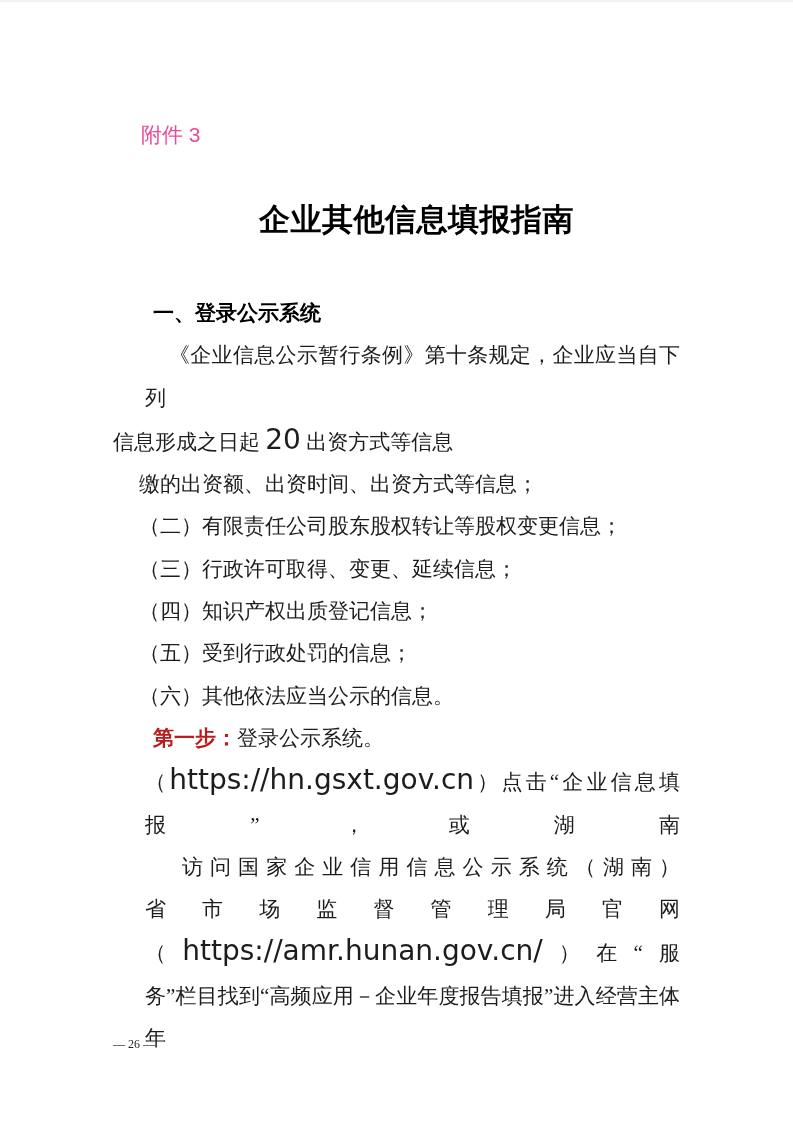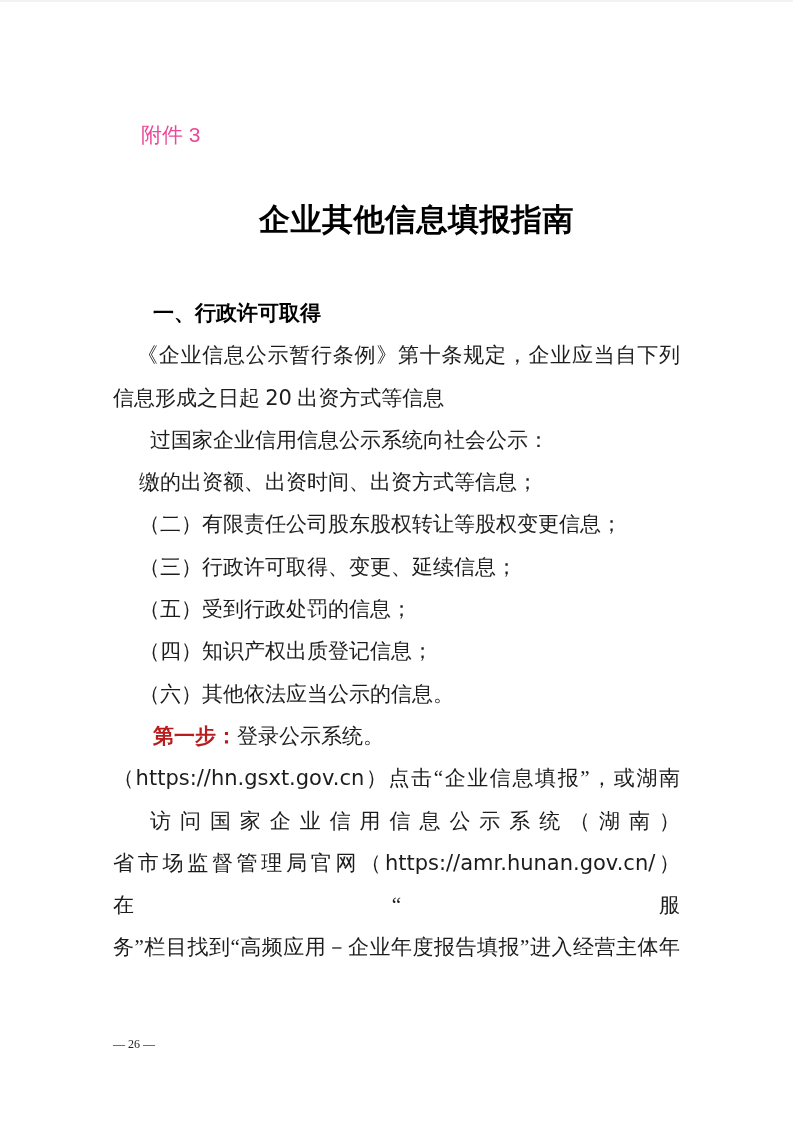--- a/index.html
+++ b/index.html
@@ -46,28 +46,28 @@
   .line {
     font-size: 21px;
     line-height: 42.3px;
     color: #1c1c1c;
   }
   .heading {
     font-family: "Liberation Sans", sans-serif;
     font-weight: bold;
     color: #000;
   }
-  .jz { text-align: justify; text-align-last: justify; }
+  .jz { text-align: justify; text-align-last: justify; margin-left: 32px; }
   .indent24 { text-indent: 24px; }
   .indent37 { text-indent: 37px; }
   .indent40 { text-indent: 40px; }
   .pad26 { padding-left: 26px; }
   .num, .url {
     font-family: "DejaVu Sans", sans-serif;
-    font-size: 21px;
+    font-size: 28px;
   }
   .step-label { font-weight: bold; color: #b91c1c; }
   .footer {
     position: absolute;
     left: 113px; top: 1032px;
     font-family: "Liberation Serif", serif;
     font-size: 12px;
     line-height: 24px;
     color: #222;
   }
@@ -77,38 +77,37 @@
 
 <div class="page">
   <div class="page-top-edge"></div>
 
   <div class="attachment">附件 3</div>
 
   <h1 class="title">企业其他信息填报指南</h1>
 
   <div class="content">
 
-    <div class="line heading indent40">一、行政许可取得</div>
+    <div class="line heading indent40">一、登录公示系统</div>
 
     <div class="line jz indent24">《企业信息公示暂行条例》第十条规定，企业应当自下列</div>
 
     <div class="line"><span>信息形成之日起 </span><span class="num">20</span><span> 出资方式等信息</span></div>
 
-    <div class="line indent37">过国家企业信用信息公示系统向社会公示：</div>
 
 
     <div class="line pad26">缴的出资额、出资时间、出资方式等信息；</div>
 
     <div class="line pad26">（二）有限责任公司股东股权转让等股权变更信息；</div>
 
     <div class="line pad26">（三）行政许可取得、变更、延续信息；</div>
 
+    <div class="line pad26">（四）知识产权出质登记信息；</div>
+
     <div class="line pad26">（五）受到行政处罚的信息；</div>
-
-    <div class="line pad26">（四）知识产权出质登记信息；</div>
 
     <div class="line pad26">（六）其他依法应当公示的信息。</div>
 
 
     <div class="line indent40"><span class="step-label">第一步：</span><span>登录公示系统。</span></div>
 
     <div class="line jz"><span>（</span><span class="url">https://hn.gsxt.gov.cn</span><span>）点击“企业信息填报”，或湖南</span></div>
 
     <div class="line jz indent37">访问国家企业信用信息公示系统（湖南）</div>
 

